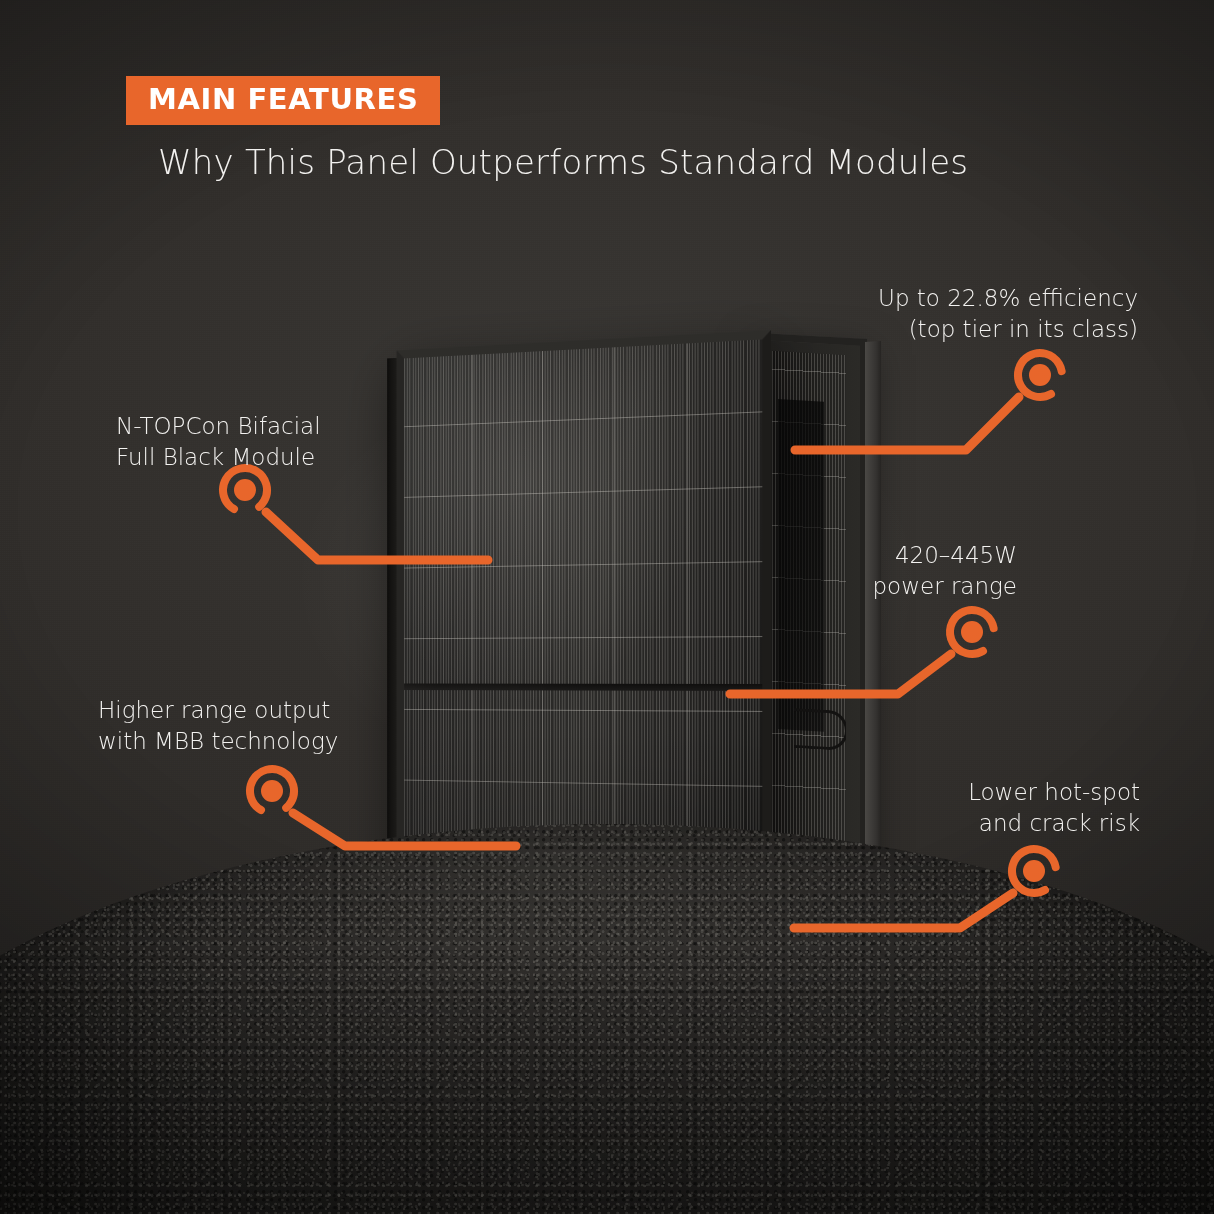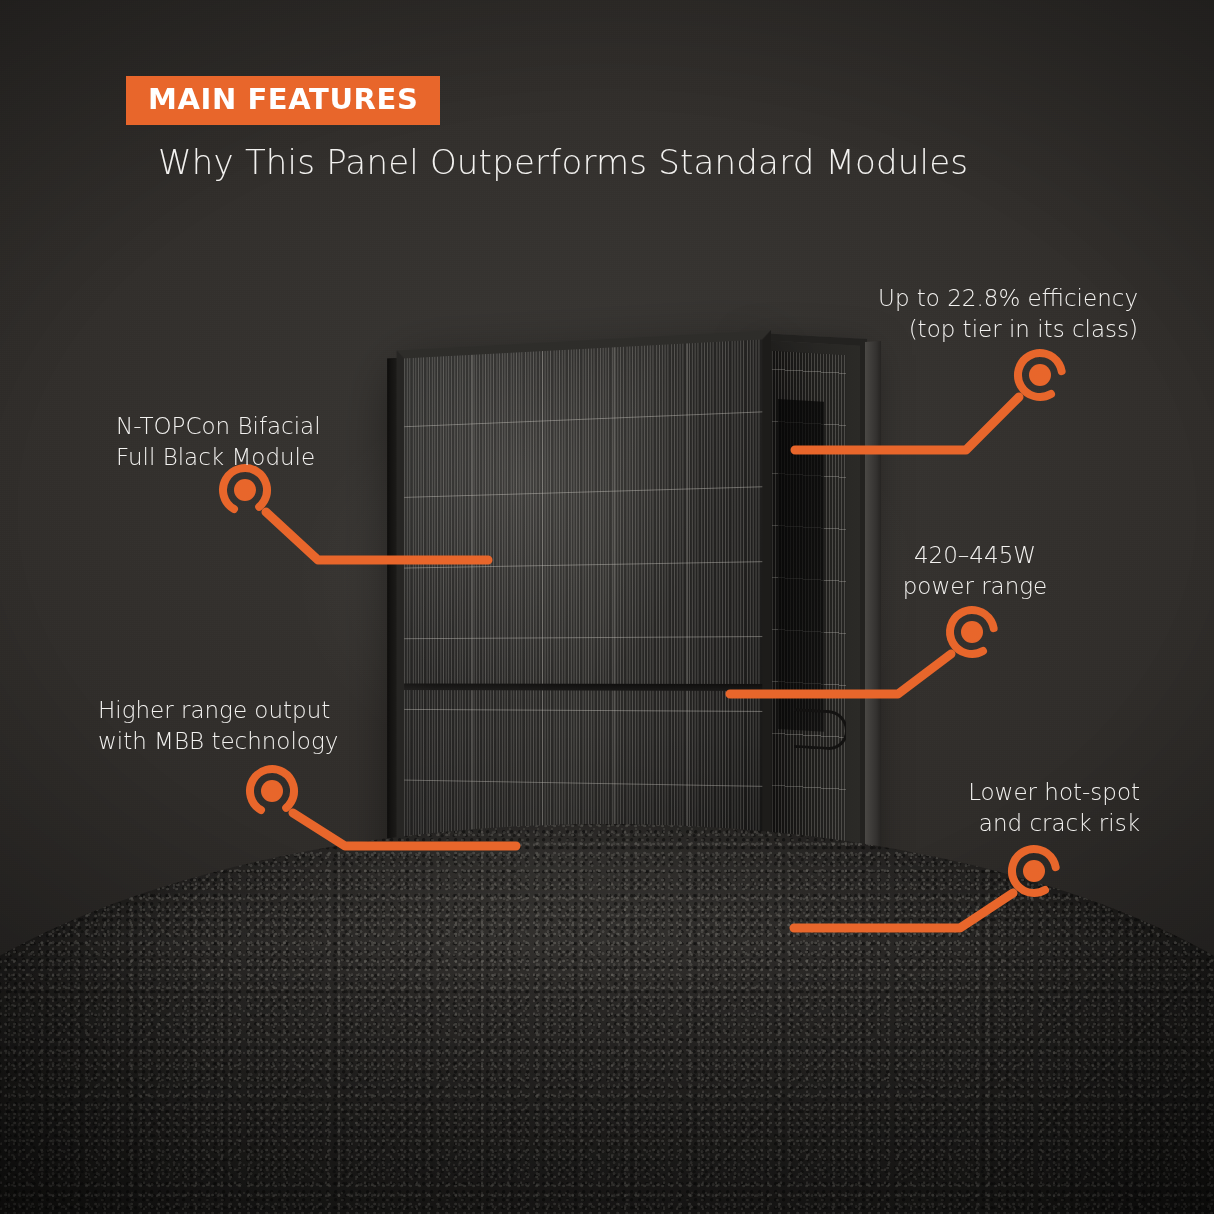--- a/index.html
+++ b/index.html
@@ -263,21 +263,21 @@
     <span>MAIN FEATURES</span>
   </div>
   <div class="subtitle">Why This Panel Outperforms Standard Modules</div>
 
   <div class="callout-label cl-right" style="left:828px;top:283px;width:310px;">Up to 22.8% efficiency
 (top tier in its class)</div>
 
   <div class="callout-label cl-left" style="left:116px;top:378px;width:260px;margin-top:33px;">N-TOPCon Bifacial
 Full Black Module</div>
 
-  <div class="callout-label cl-right" style="left:885px;top:540px;width:180px;text-align:center;">420–445W
+  <div class="callout-label cl-right" style="left:837px;top:540px;width:180px;">420–445W
 power range</div>
 
   <div class="callout-label cl-left" style="left:98px;top:695px;width:270px;">Higher range output
 with MBB technology</div>
 
   <div class="callout-label cl-right" style="left:948px;top:777px;width:192px;">Lower hot-spot
 and crack risk</div>
 
 </div>
 

